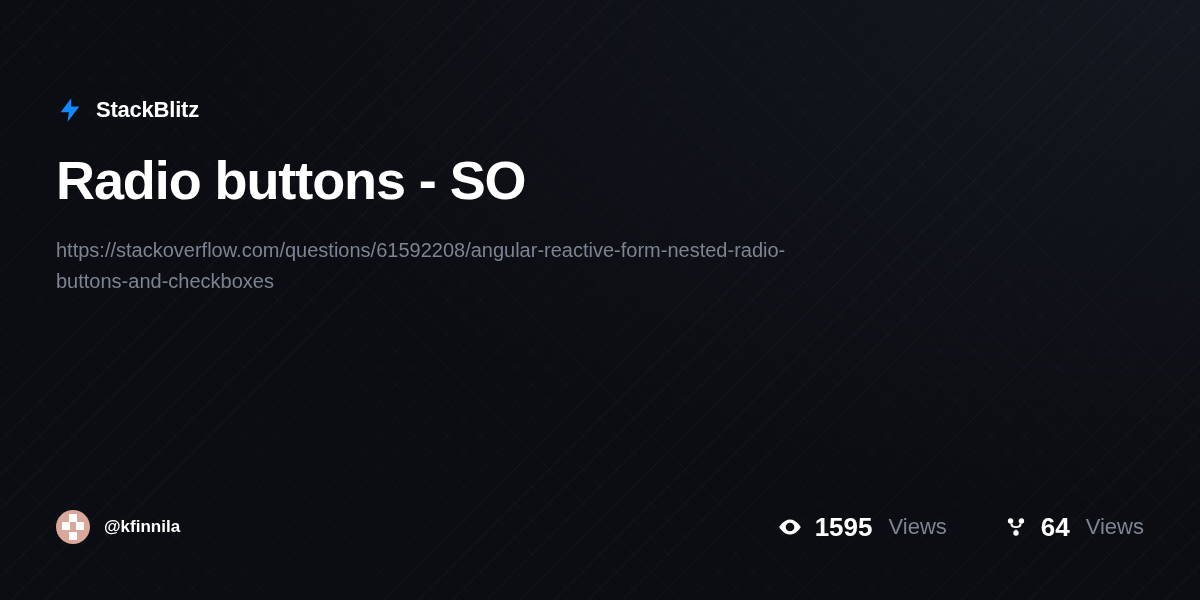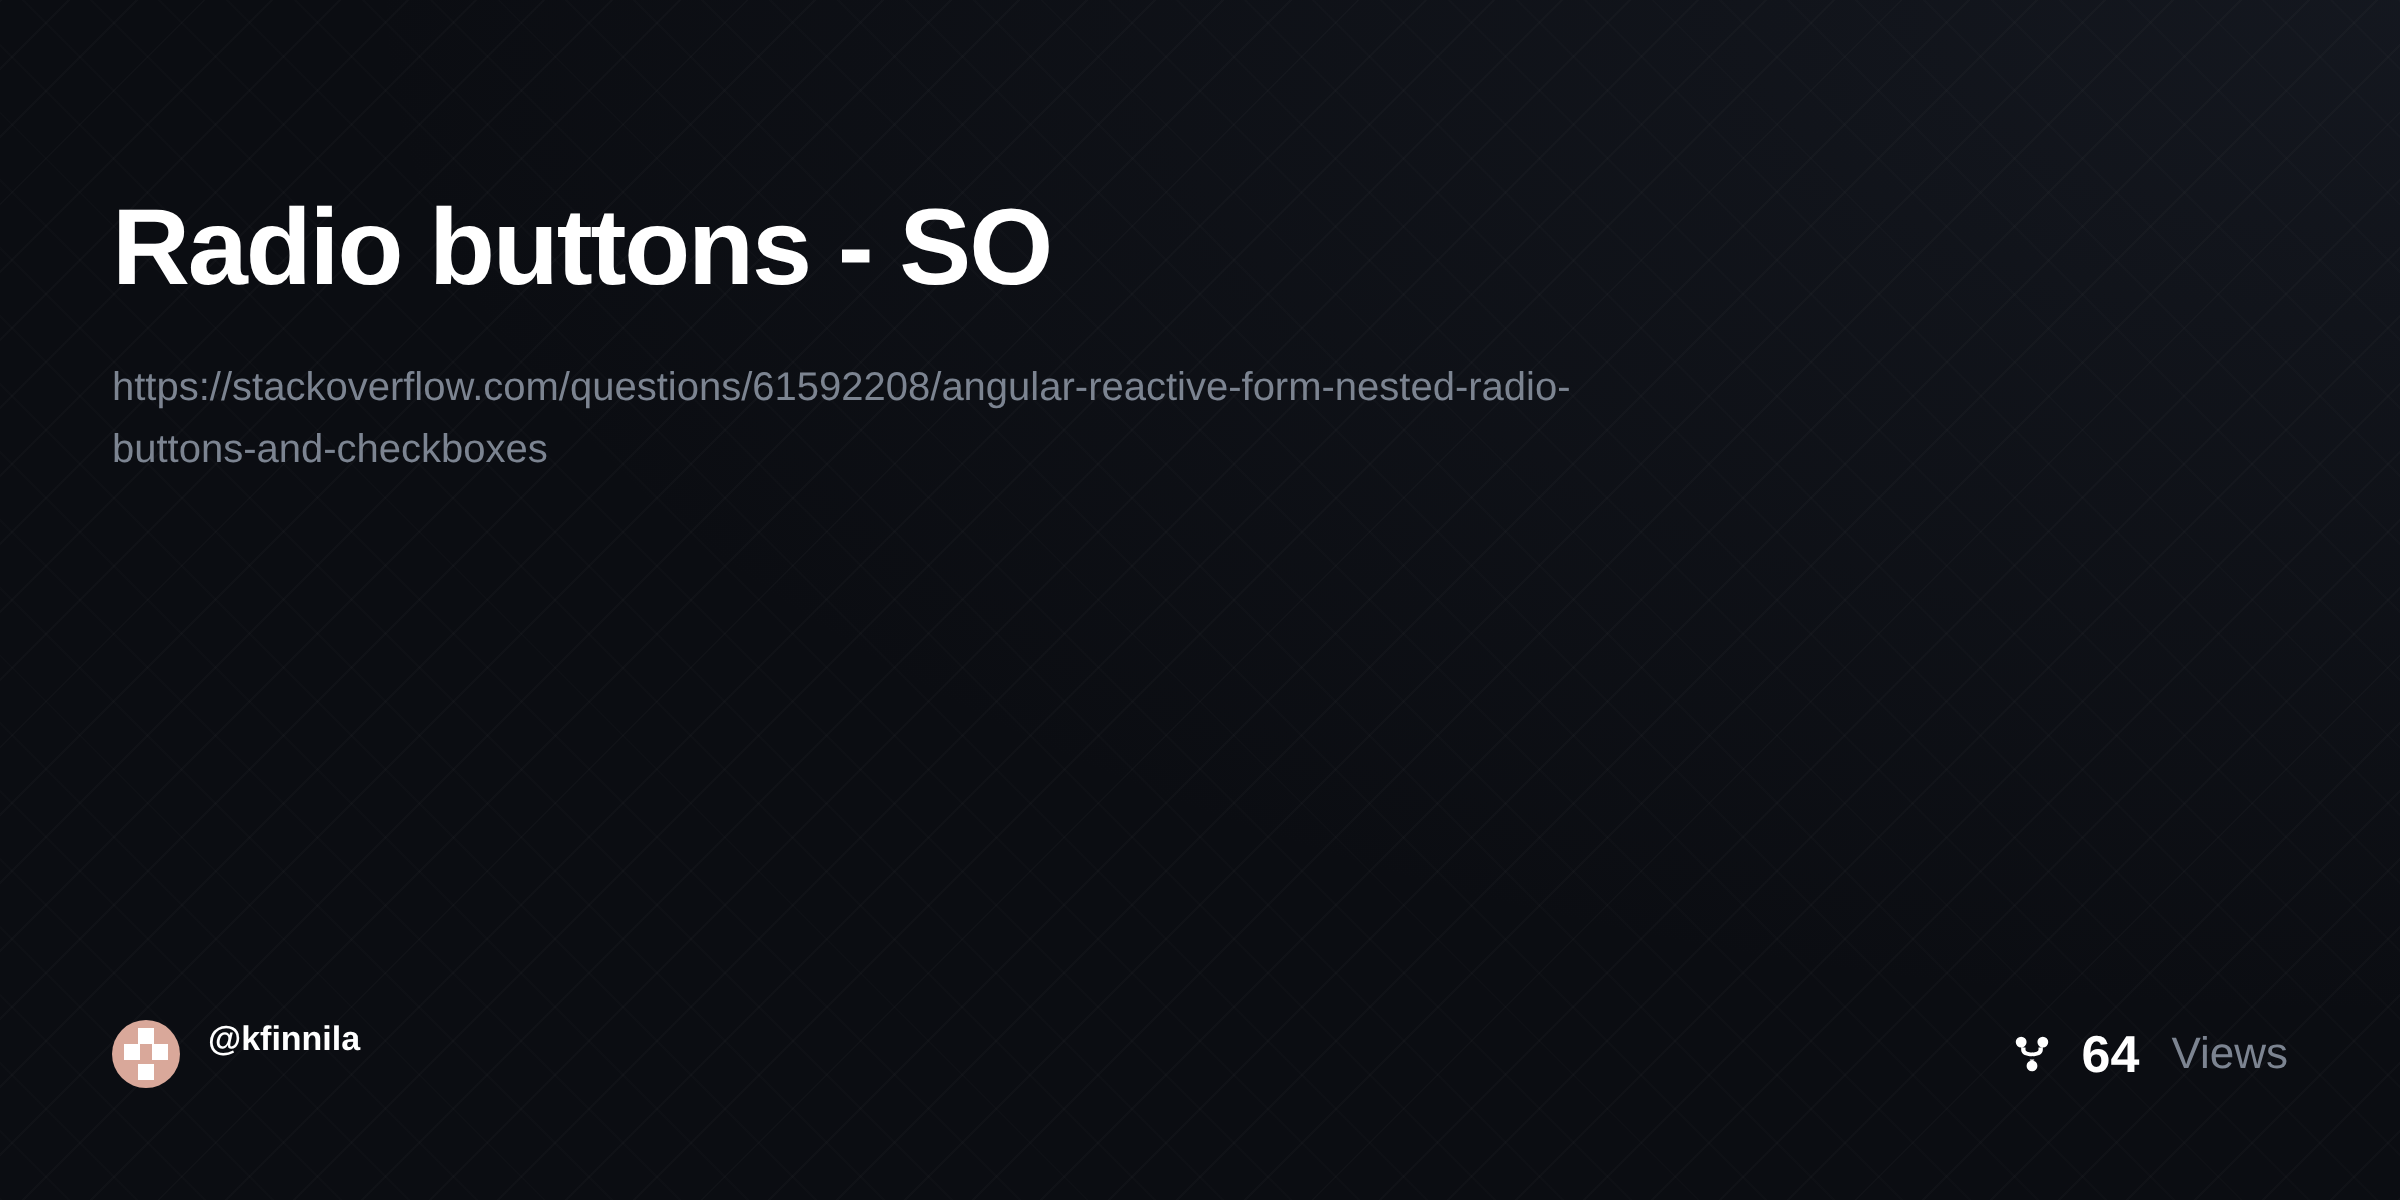--- a/index.html
+++ b/index.html
@@ -66,20 +66,21 @@
       position: absolute;
       left: 56px;
       right: 56px;
       bottom: 56px;
       display: flex;
       align-items: center;
       justify-content: space-between;
     }
     .author {
       display: flex;
+      align-items: center;
       gap: 14px;
     }
     .avatar {
       width: 34px;
       height: 34px;
       border-radius: 50%;
       background: #d9a89a;
       position: relative;
       overflow: hidden;
       flex-shrink: 0;
@@ -122,39 +123,56 @@
       font-size: 22px;
       font-weight: 500;
       color: #7c8491;
       margin-left: 4px;
     }
   </style>
 </head>
 <body>
 
 <div class="card">
+  <div class="brand">
+    <span>
+      <svg viewBox="0 0 24 24">
+          <path fill="#1389fd" d="M13 2 L4 14 H11 L10 22 L20 9 H13 Z"></path>
+        </svg>
+    </span>
+    <span class="brand-name">StackBlitz</span>
+  </div>
 
   <h1 class="title">Radio buttons - SO</h1>
 
   <p class="desc">https://stackoverflow.com/questions/61592208/angular-reactive-form-nested-radio-buttons-and-checkboxes</p>
 </div>
 
 <div class="footer">
   <div class="author">
     <div class="avatar">
       <span class="avatar-inner"></span>
         <span class="avatar-inner2"></span>
     </div>
     <span class="handle">@kfinnila</span>
   </div>
 
   <div class="stats">
     <div class="stat">
       <span>
         <svg viewBox="0 0 24 24">
+            <path d="M12 5C6 5 2 12 2 12s4 7 10 7 10-7 10-7-4-7-10-7zm0 11a4 4 0 1 1 0-8 4 4 0 0 1 0 8z"></path>
+          </svg>
+      </span>
+      <span class="stat-value">1595</span>
+      <span class="stat-label">Views</span>
+    </div>
+    <div class="stat">
+      <span>
+        <svg viewBox="0 0 24 24">
             <path d="M7 4a2.5 2.5 0 1 0 0 5 2.5 2.5 0 0 0 0-5zm10 0a2.5 2.5 0 1 0 0 5 2.5 2.5 0 0 0 0-5zM12 15a2.5 2.5 0 1 0 0 5 2.5 2.5 0 0 0 0-5zM7 9v1c0 2 2 3 5 3s5-1 5-3V9h-2v1c0 .7-1.2 1.3-3 1.3S9 10.7 9 10V9H7zm4 5.5h2V15h-2v-.5z"></path>
           </svg>
       </span>
       <span class="stat-value">64</span>
       <span class="stat-label">Views</span>
     </div>
   </div>
 </div>
 
 </body></html>

